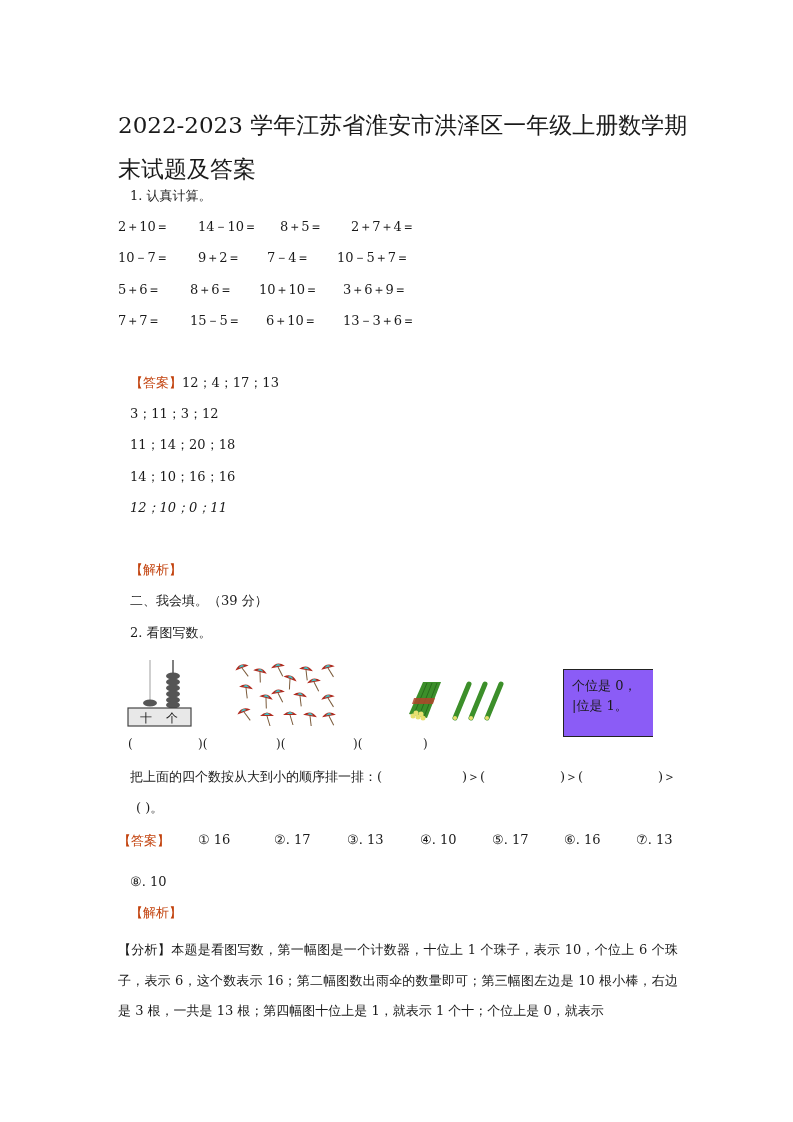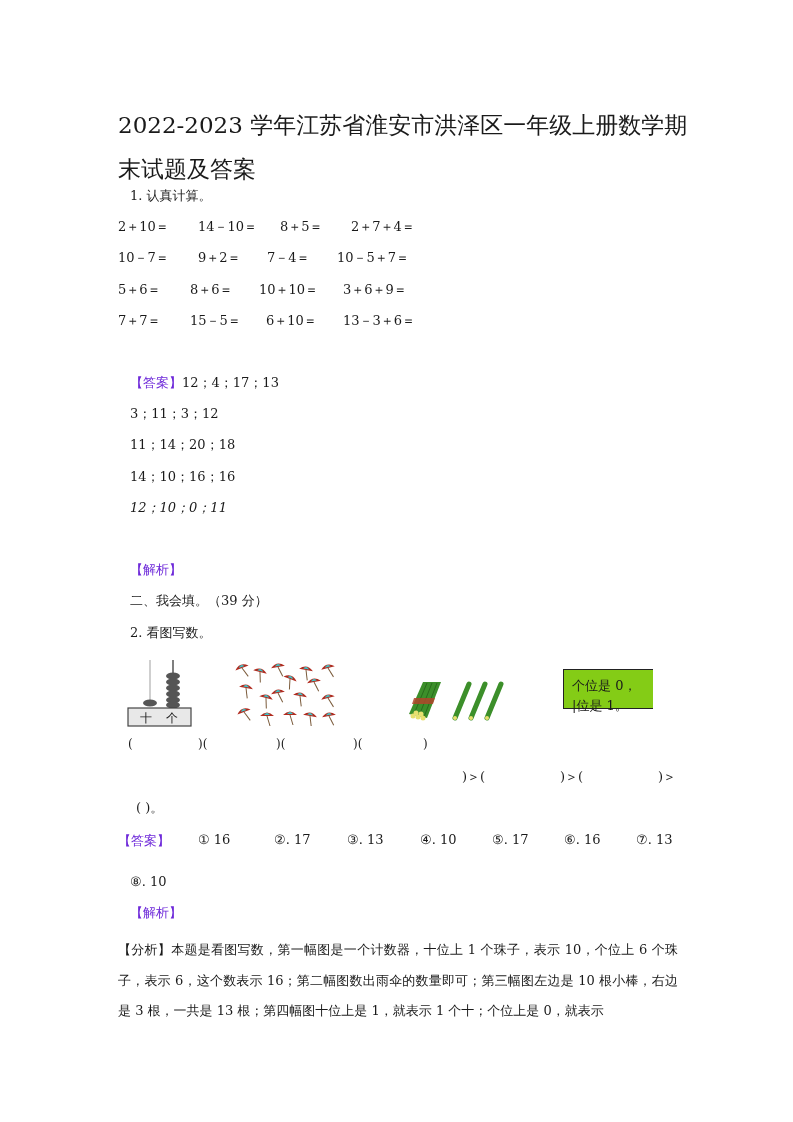--- a/index.html
+++ b/index.html
@@ -4,29 +4,29 @@
 <style>
   html, body { margin: 0; padding: 0; background: #ffffff; }
   body { width: 793px; height: 1122px; position: relative; overflow: hidden;
          font-family: "DejaVu Serif", "Liberation Serif", serif; color: #1a1a1a; }
   .page { position: absolute; left: 0; top: 0; width: 793px; height: 1122px; }
   .title { position: absolute; left: 118px; top: 103px; width: 570px;
            font-size: 23px; line-height: 44px; font-weight: normal; letter-spacing: 0px; margin: 0; }
   .line { position: absolute; left: 118px; font-size: 13px; white-space: nowrap; line-height: 18px; margin-left: 12px; }
   .eq-row { position: absolute; left: 118px; font-size: 13px; height: 18px; width: 400px; }
   .eq-row span { position: absolute; top: 0; white-space: nowrap; }
-  .tag { color: #6d28d9; }
+  .tag { color: #c2410c; }
   .paren-row { position: absolute; left: 118px; top: 737px; font-size: 12px; width: 320px; height: 18px; }
   .paren-row span { position: absolute; top: 0; }
   .ans-row { position: absolute; top: 832px; left: 118px; width: 560px; height: 18px; font-size: 13px; }
   .ans-row span { position: absolute; top: 0; white-space: nowrap; }
   .analysis { position: absolute; left: 118px; top: 935px; width: 560px; font-size: 13px; line-height: 30.5px; text-align: justify; }
   .fig { position: absolute; }
-  .numbox { position: absolute; left: 563px; top: 669px; width: 90px; height: 40px;
-            border: 1px solid #222; border-right: none; background: #84cc16; font-size: 13px; line-height: 20px; padding: 6px 0 0 8px; box-sizing: border-box; }
+  .numbox { position: absolute; left: 563px; top: 669px; width: 90px; height: 68px;
+            border: 1px solid #222; border-right: none; background: #8b5cf6; font-size: 13px; line-height: 20px; padding: 6px 0 0 8px; box-sizing: border-box; }
   .numbox div { white-space: nowrap; }
 </style>
 </head>
 <body>
 
 <div class="page">
 
   <h1 class="title">2022-2023 学年江苏省淮安市洪泽区一年级上册数学期末试题及答案</h1>
 
   <div class="line" style="top:187px;">1. 认真计算。</div>
@@ -145,20 +145,21 @@
   </div>
 
   <div class="paren-row">
     <span style="left:10px">(</span>
     <span style="left:80px">)(</span>
     <span style="left:158px">)(</span>
     <span style="left:235px">)(</span>
     <span style="left:305px">)</span>
   </div>
 
+  <div class="line" style="top:768px;">把上面的四个数按从大到小的顺序排一排：(</div>
   <div class="line" style="top:768px;left:450px;">)＞(</div>
   <div class="line" style="top:768px;left:548px;">)＞(</div>
   <div class="line" style="top:768px;left:646px;">)＞</div>
   <div class="line" style="top:799px;left:124px;">(              )。</div>
 
   <div class="ans-row">
     <span class="tag" style="left:0">【答案】</span>
     <span style="left:80px">① 16</span>
     <span style="left:156px">②. 17</span>
     <span style="left:229px">③. 13</span>

